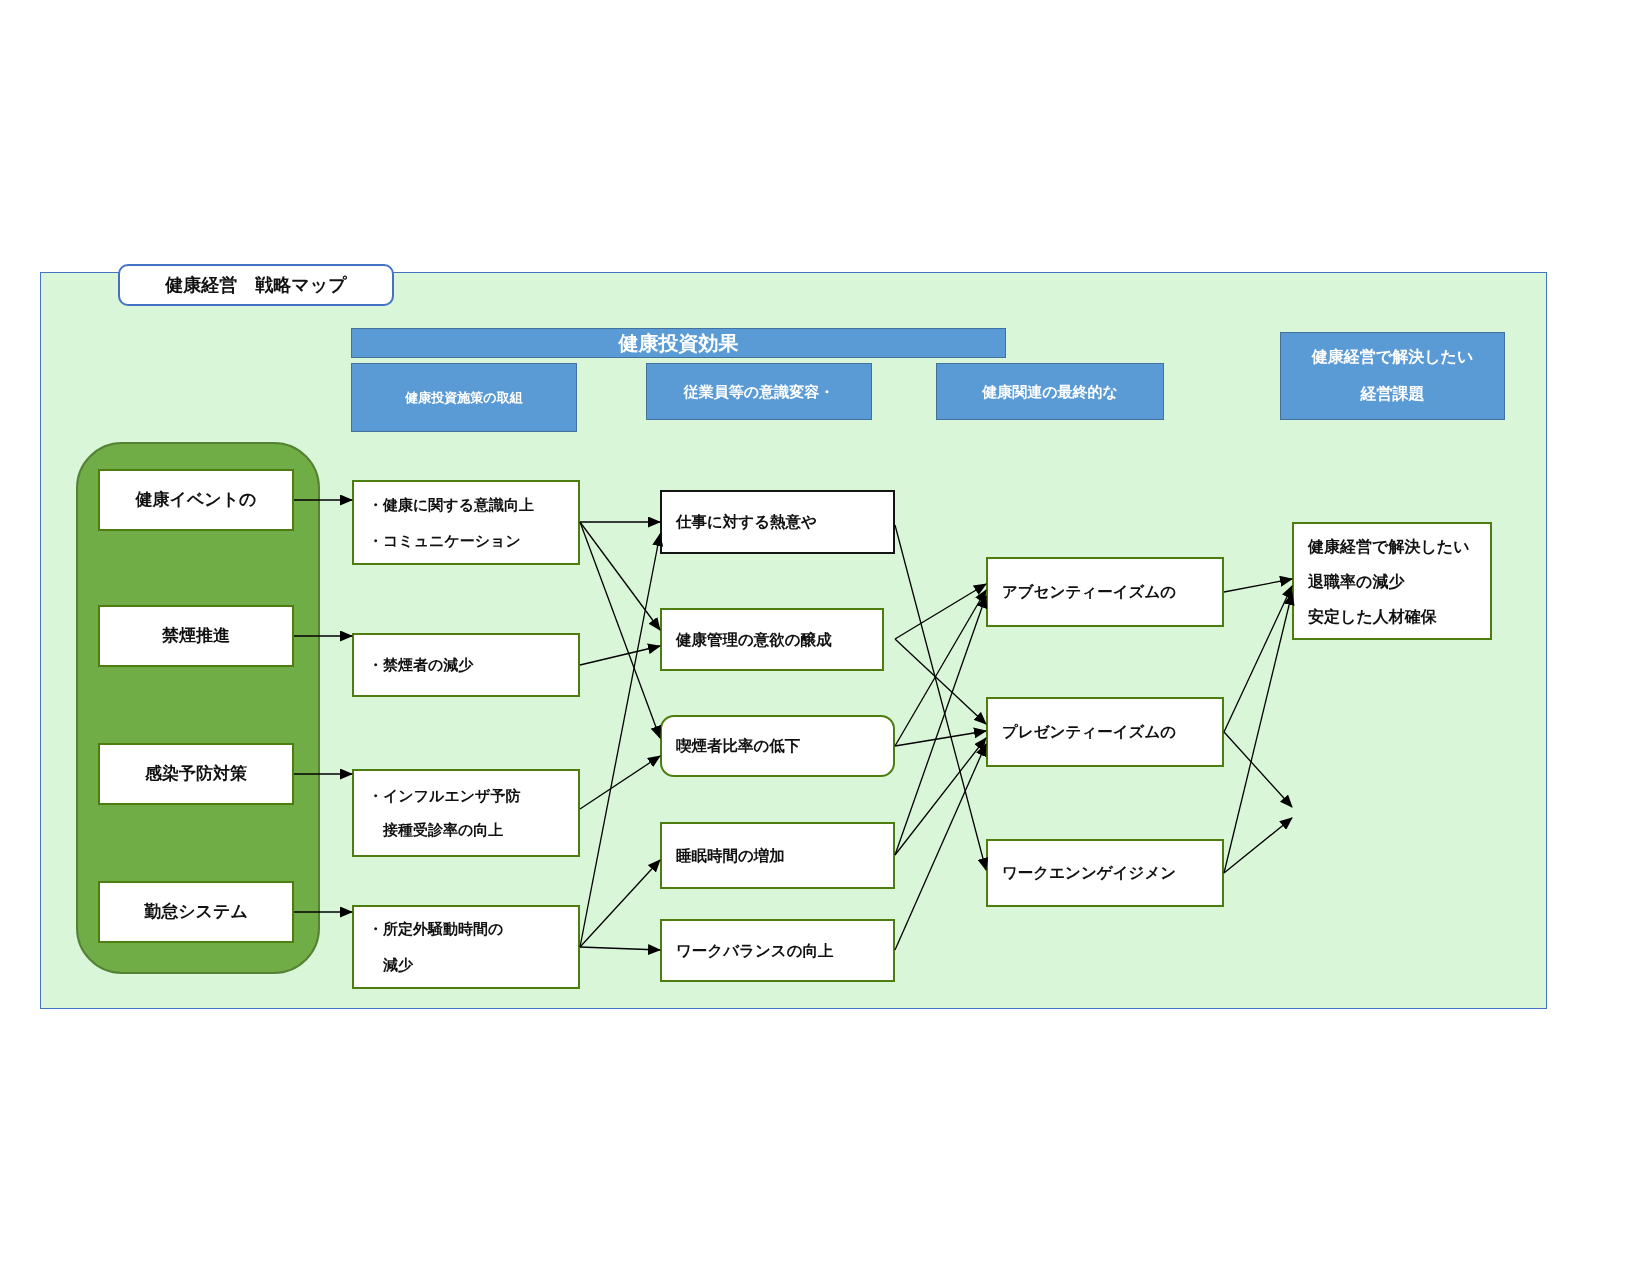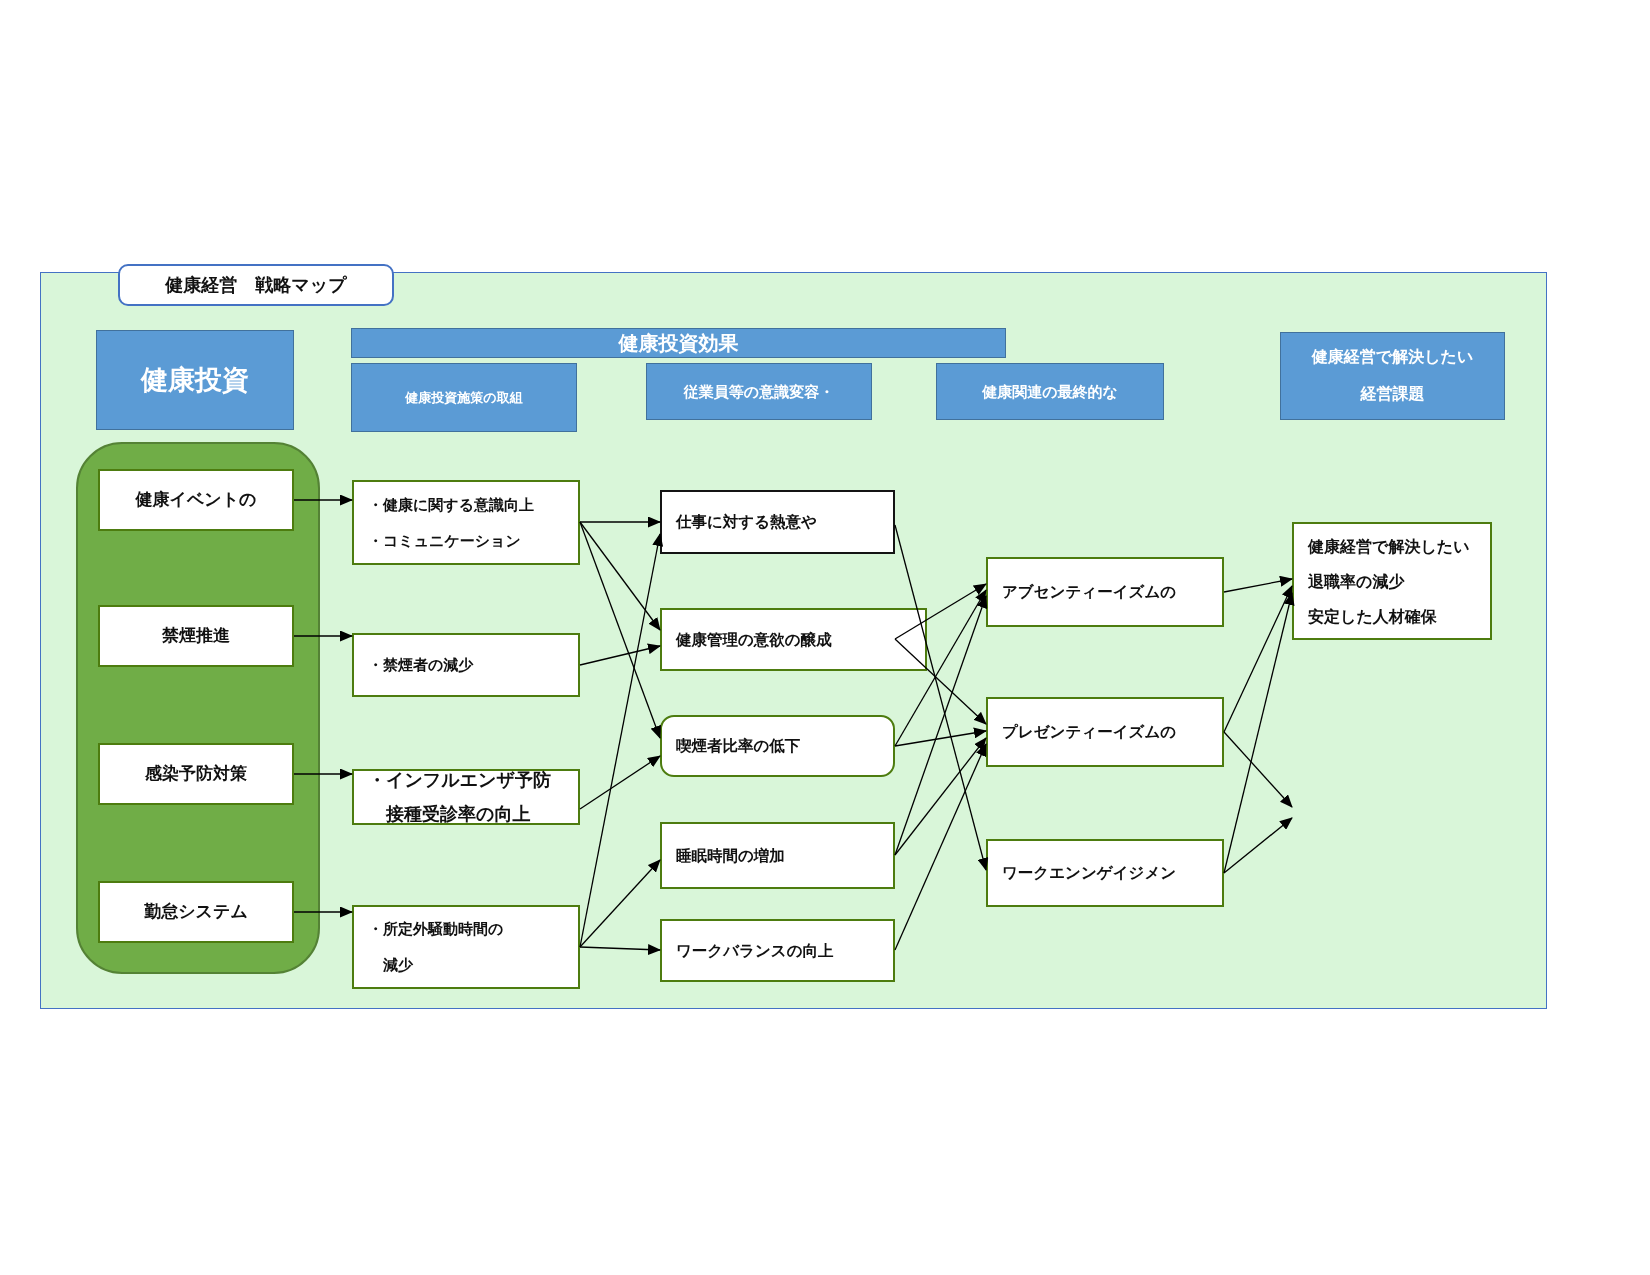--- a/index.html
+++ b/index.html
@@ -26,23 +26,20 @@
 </head>
 <body>
 
 <div id="stage">
   <div class="frame" id="frame" style="left: 40px; top: 240px; width: 1505px; height: 735px;"></div>
   <div class="title-capsule" id="title-box" style="left: 118px; top: 232px; width: 272px; height: 38px; font-size: 18px;">
     <span>健康経営　戦略マップ</span>
   </div>
   <div class="green-pill" id="green-pill" style="left: 76px; top: 410px; width: 240px; height: 528px;"></div>
 
-<div class="hdr" style="left: 96px; top: 298px; width: 198px; height: 100px; font-size: 27px;">
-      <div style="line-height: 90px;">健康投資</div>
-    </div>
     <div class="hdr" style="left: 351px; top: 296px; width: 655px; height: 30px; font-size: 20px;">
       <div style="line-height: 27px;">健康投資効果</div>
     </div>
     <div class="hdr" style="left: 351px; top: 331px; width: 226px; height: 69px; font-size: 13px;">
       <div style="line-height: 51.3px;">健康投資施策の取組</div>
     </div>
     <div class="hdr" style="left: 646px; top: 331px; width: 226px; height: 57px; font-size: 15px;">
       <div style="line-height: 51.3px;">従業員等の意識変容・</div>
     </div>
     <div class="hdr" style="left: 936px; top: 331px; width: 228px; height: 57px; font-size: 15px;">
@@ -64,32 +61,32 @@
     <div class="node center" style="left: 98px; top: 849px; width: 196px; height: 62px; font-size: 17px;">
       <div class="ln" style="line-height: 40px;">勤怠システム</div>
     </div>
     <div class="node" style="left: 352px; top: 448px; width: 228px; height: 85px; font-size: 15px;">
       <div class="ln" style="line-height: 36px;">・健康に関する意識向上</div>
       <div class="ln" style="line-height: 36px;">・コミュニケーション</div>
     </div>
     <div class="node" style="left: 352px; top: 601px; width: 228px; height: 64px; font-size: 15px;">
       <div class="ln" style="line-height: 40px;">・禁煙者の減少</div>
     </div>
-    <div class="node" style="left: 352px; top: 737px; width: 228px; height: 56px; font-size: 18px;">
+    <div class="node" style="left: 352px; top: 737px; width: 228px; height: 88px; font-size: 15px;">
       <div class="ln" style="line-height: 34px;">・インフルエンザ予防</div>
       <div class="ln" style="line-height: 34px;">　接種受診率の向上</div>
     </div>
     <div class="node" style="left: 352px; top: 873px; width: 228px; height: 84px; font-size: 15px;">
       <div class="ln" style="line-height: 36px;">・所定外騒動時間の</div>
       <div class="ln" style="line-height: 36px;">　減少</div>
     </div>
     <div class="node black" style="left: 660px; top: 458px; width: 235px; height: 64px; font-size: 15.5px;">
       <div class="ln" style="line-height: 40px;">仕事に対する熱意や</div>
     </div>
-    <div class="node" style="left: 660px; top: 576px; width: 267px; height: 63px; font-size: 15.5px;">
+    <div class="node" style="left: 660px; top: 576px; width: 224px; height: 63px; font-size: 15.5px;">
       <div class="ln" style="line-height: 40px;">健康管理の意欲の醸成</div>
     </div>
     <div class="node" style="left: 660px; top: 683px; width: 235px; height: 62px; font-size: 15.5px; border-radius: 14px;">
       <div class="ln" style="line-height: 40px;">喫煙者比率の低下</div>
     </div>
     <div class="node" style="left: 660px; top: 790px; width: 235px; height: 67px; font-size: 15.5px;">
       <div class="ln" style="line-height: 40px;">睡眠時間の増加</div>
     </div>
     <div class="node" style="left: 660px; top: 887px; width: 235px; height: 63px; font-size: 15.5px;">
       <div class="ln" style="line-height: 40px;">ワークバランスの向上</div>

